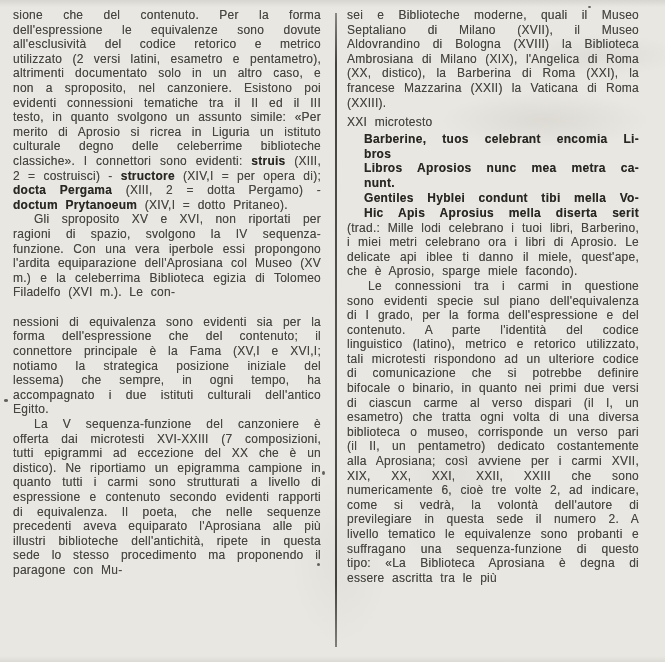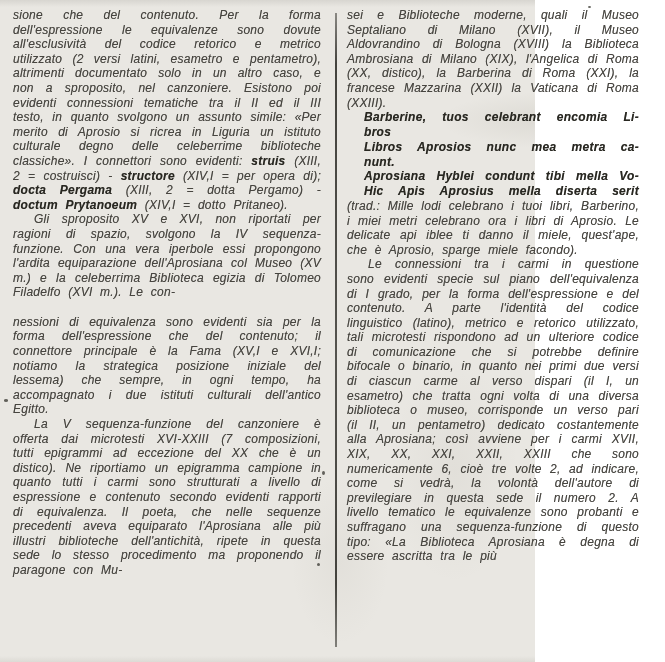--- a/index.html
+++ b/index.html
@@ -1,32 +1,31 @@
 <!DOCTYPE html>
 <html style="--page-bg: #e9e7e2; --ink: #474540; --ink-bold: #282721; --rule: #3b3a35;"><head>
 <meta charset="utf-8">
 <style>
   html, body { margin: 0; padding: 0; }
   body { width: 665px; height: 662px; overflow: hidden; }
 
   .page {
     position: relative;
-    width: 535px;
+    width: 665px;
     height: 662px;
     font-family: "Liberation Sans", sans-serif;
     color: var(--ink, #474540);
     background:
       linear-gradient(180deg, rgba(110,108,98,0.14) 0px, rgba(110,108,98,0.0) 7px),
       linear-gradient(0deg, rgba(110,108,98,0.10) 0px, rgba(110,108,98,0.0) 6px),
       radial-gradient(150px 40px at 545px 120px, rgba(135,130,115,0.13), transparent 70%),
       radial-gradient(120px 30px at 600px 55px, rgba(135,130,115,0.10), transparent 70%),
       radial-gradient(90px 160px at 455px 470px, rgba(135,130,115,0.08), transparent 70%),
       radial-gradient(70px 120px at 340px 560px, rgba(135,130,115,0.07), transparent 70%),
       var(--page-bg, #e9e7e2);
-    font-style: italic;
   }
 
   .col { position: absolute; top: 8px; }
   .col-left  { left: 13px;  width: 308px; }
   .col-right { left: 347px; width: 292px; }
 
   .para {
     margin: 0;
     font-size: 12px;
     line-height: 14.6px;
@@ -83,26 +82,27 @@
   <div class="col col-left" id="col-left">
       <p class="para"><span>sione che del contenuto. Per la forma dell'espressione le equivalenze sono dovute all'esclusività del codice retorico e metrico utilizzato (2 versi latini, esametro e pentametro), altrimenti documentato solo in un altro caso, e non a sproposito, nel canzoniere. Esistono poi evidenti connessioni tematiche tra il II ed il III testo, in quanto svolgono un assunto simile: «Per merito di Aprosio si ricrea in Liguria un istituto culturale degno delle celeberrime biblioteche classiche». I connettori sono evidenti: </span><b>struis</b><span> (XIII, 2 = costruisci) - </span><b>structore</b><span> (XIV,I = per opera di); </span><b>docta Pergama</b><span> (XIII, 2 = dotta Pergamo) - </span><b>doctum Prytanoeum</b><span> (XIV,I = dotto Pritaneo).</span></p>
       <p class="para indent"><span>Gli sproposito XV e XVI, non riportati per ragioni di spazio, svolgono la IV sequenza-funzione. Con una vera iperbole essi propongono l'ardita equiparazione dell'Aprosiana col Museo (XV m.) e la celeberrima Biblioteca egizia di Tolomeo Filadelfo (XVI m.). Le con-</span></p>
       <div class="gap" style="height: 15px;"></div>
       <p class="para"><span>nessioni di equivalenza sono evidenti sia per la forma dell'espressione che del contenuto; il connettore principale è la Fama (XV,I e XVI,I; notiamo la strategica posizione iniziale del lessema) che sempre, in ogni tempo, ha accompagnato i due istituti culturali dell'antico Egitto.</span></p>
       <p class="para indent"><span>La V sequenza-funzione del canzoniere è offerta dai microtesti XVI-XXIII (7 composizioni, tutti epigrammi ad eccezione del XX che è un distico). Ne riportiamo un epigramma campione in quanto tutti i carmi sono strutturati a livello di espressione e contenuto secondo evidenti rapporti di equivalenza. Il poeta, che nelle sequenze precedenti aveva equiparato l'Aprosiana alle più illustri biblioteche dell'antichità, ripete in questa sede lo stesso procedimento ma proponendo il paragone con Mu-</span></p>
     </div>
   <div class="divider"></div>
   <div class="col col-right" id="col-right">
       <p class="para"><span>sei e Biblioteche moderne, quali il Museo Septaliano di Milano (XVII), il Museo Aldovrandino di Bologna (XVIII) la Biblioteca Ambrosiana di Milano (XIX), l'Angelica di Roma (XX, distico), la Barberina di Roma (XXI), la francese Mazzarina (XXII) la Vaticana di Roma (XXIII).</span></p>
+      <p class="para label"><span>XXI microtesto</span></p>
       <div class="verse">
         <div class="verse-line vjust">Barberine, tuos celebrant encomia Li-</div>
         <div class="verse-line">bros</div>
         <div class="verse-line vjust">Libros Aprosios nunc mea metra ca-</div>
         <div class="verse-line">nunt.</div>
-        <div class="verse-line vjust">Aprosiana Hyblei condunt tibi mella Vo-</div>
+        <div class="verse-line vjust">Gentiles Hyblei condunt tibi mella Vo-</div>
         <div class="verse-line vjust">Hic Apis Aprosius mella diserta serit</div>
       </div>
       <p class="para"><span>(trad.: Mille lodi celebrano i tuoi libri, Barberino, i miei metri celebrano ora i libri di Aprosio. Le delicate api iblee ti danno il miele, quest'ape, che è Aprosio, sparge miele facondo).</span></p>
       <p class="para indent"><span>Le connessioni tra i carmi in questione sono evidenti specie sul piano dell'equivalenza di I grado, per la forma dell'espressione e del contenuto. A parte l'identità del codice linguistico (latino), metrico e retorico utilizzato, tali microtesti rispondono ad un ulteriore codice di comunicazione che si potrebbe definire bifocale o binario, in quanto nei primi due versi di ciascun carme al verso dispari (il I, un esametro) che tratta ogni volta di una diversa biblioteca o museo, corrisponde un verso pari (il II, un pentametro) dedicato costantemente alla Aprosiana; così avviene per i carmi XVII, XIX, XX, XXI, XXII, XXIII che sono numericamente 6, cioè tre volte 2, ad indicare, come si vedrà, la volontà dell'autore di previlegiare in questa sede il numero 2. A livello tematico le equivalenze sono probanti e suffragano una sequenza-funzione di questo tipo: «La Biblioteca Aprosiana è degna di essere ascritta tra le più</span></p>
     </div>
 
   <div class="speck" style="left:4px; top:399px; width:4px; height:2.5px;"></div>
   <div class="speck" style="left:322px; top:471px; width:3px; height:4px;"></div>
   <div class="speck" style="left:317px; top:563px; width:3px; height:3px;"></div>
   <div class="speck" style="left:588px; top:6px; width:3px; height:2px;"></div>

